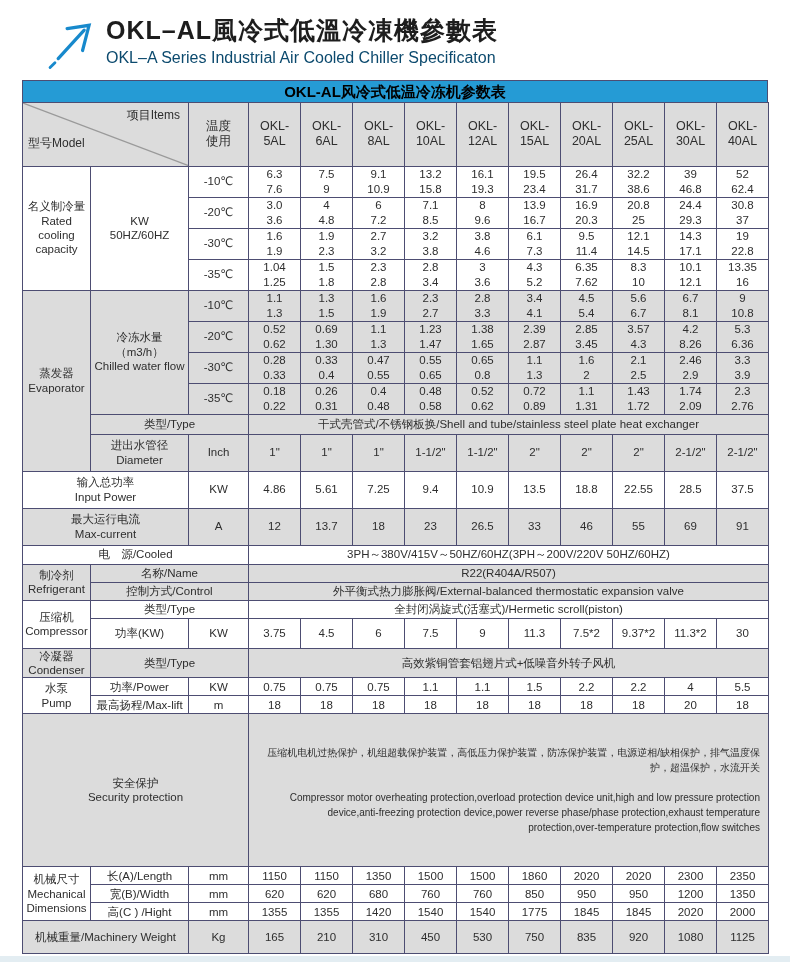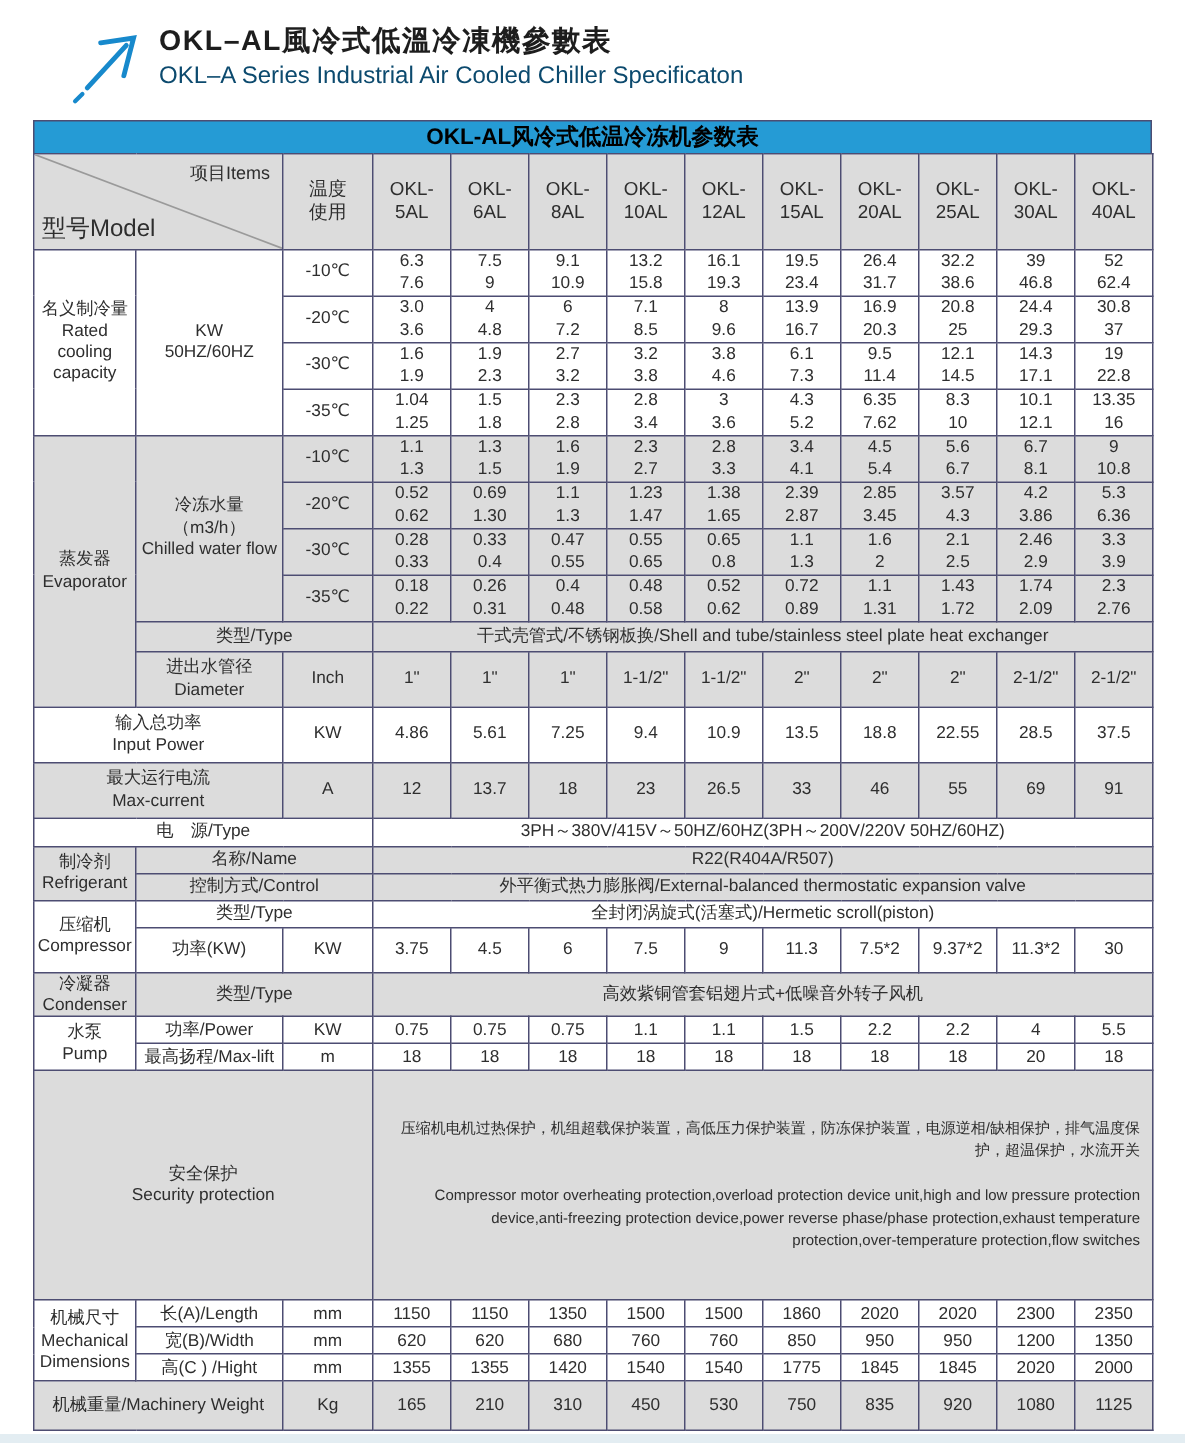--- a/index.html
+++ b/index.html
@@ -8,21 +8,21 @@
     font-family: "Liberation Sans", "DejaVu Sans", sans-serif;
     background: #ffffff;
     color: #2e2e2e;
     position: relative;
     height: 962px;
   }
   
   .page-header { display: flex; align-items: flex-start; padding: 14px 0 0 46px; }
   .logo { width: 52px; height: 52px; margin-top: 4px; flex: 0 0 auto; }
   .titles { margin-left: 8px; }
-  .title-zh { font-size: 19px; font-weight: bold; color: #1d1d1d; letter-spacing: 1px; }
+  .title-zh { font-size: 25px; font-weight: bold; color: #1d1d1d; letter-spacing: 1px; }
   .title-en { font-size: 16px; color: #0c4a6e; margin-top: 2px; }
   
   .table-wrap { margin: 10px 22px 0 22px; width: 746px; }
   .table-title {
     height: 22px; line-height: 22px; text-align: center;
     color: #000000; font-size: 15px; font-weight: bold;
     background: #259bd5; border: 1px solid #4d4d72; border-bottom: none;
   }
   table { border-collapse: collapse; table-layout: fixed; width: 746px; font-size: 11.5px; }
   td { border: 1px solid #4d4d72; text-align: center; vertical-align: middle; padding: 0 2px; white-space: pre-line; line-height: 1.25; }
@@ -41,21 +41,21 @@
   .r-cpow td { height: 30px; }
   .r-cond td { height: 28px; }
   .r-pump td { height: 18px; }
   .r-sec td { height: 82px; }
   .r-dim td { height: 18px; }
   .r-wt td { height: 33px; }
   .r-head td { font-size: 12.5px; }
   
   .diag { position: relative; overflow: hidden; }
   .diag svg { position: absolute; inset: 0; width: 100%; height: 100%; }
-  .diag .diag-model { position: absolute; left: 5px; bottom: 3px; font-size: 16px; }
+  .diag .diag-model { position: absolute; left: 5px; bottom: 15px; font-size: 12px; }
   .diag .diag-items { position: absolute; right: 8px; top: 5px; font-size: 12px; }
   .sec-label { font-size: 11.5px; }
   .left-text { text-align: right; padding: 16px 8px; line-height: 1.5; font-size: 10px; }
   .left-text p { line-height: 1.5; }
   
   .notes { margin: 10px 22px 0 22px; font-size: 12.5px; line-height: 1.65; color: #222; }
   .bottom-strip { position: absolute; left: 0; bottom: 0; width: 100%; height: 6px; background: #e3edf2; }
 </style>
 </head>
 <body>
@@ -193,21 +193,21 @@
     <tr class="sec-grey r-temp">
       <td>-20℃</td>
       <td><div>0.52</div><div>0.62</div></td>
           <td><div>0.69</div><div>1.30</div></td>
           <td><div>1.1</div><div>1.3</div></td>
           <td><div>1.23</div><div>1.47</div></td>
           <td><div>1.38</div><div>1.65</div></td>
           <td><div>2.39</div><div>2.87</div></td>
           <td><div>2.85</div><div>3.45</div></td>
           <td><div>3.57</div><div>4.3</div></td>
-          <td><div>4.2</div><div>3.86</div></td>
+          <td><div>4.2</div><div>8.26</div></td>
           <td><div>5.3</div><div>6.36</div></td>
     </tr>
     <tr class="sec-grey r-temp">
       <td>-30℃</td>
       <td><div>0.28</div><div>0.33</div></td>
           <td><div>0.33</div><div>0.4</div></td>
           <td><div>0.47</div><div>0.55</div></td>
           <td><div>0.55</div><div>0.65</div></td>
           <td><div>0.65</div><div>0.8</div></td>
           <td><div>1.1</div><div>1.3</div></td>
@@ -275,21 +275,21 @@
           <td>23</td>
           <td>26.5</td>
           <td>33</td>
           <td>46</td>
           <td>55</td>
           <td>69</td>
           <td>91</td>
     </tr>
 
     <tr class="sec-white r-power">
-      <td colspan="3">电　源/Type</td>
+      <td colspan="3">电　源/Cooled</td>
       <td colspan="10">3PH～380V/415V～50HZ/60HZ(3PH～200V/220V 50HZ/60HZ)</td>
     </tr>
 
     <tr class="sec-grey r-name">
       <td rowspan="2" class="sec-label">制冷剂
 Refrigerant</td>
       <td colspan="2">名称/Name</td>
       <td colspan="10">R22(R404A/R507)</td>
     </tr>
     <tr class="sec-grey r-ctrl">

